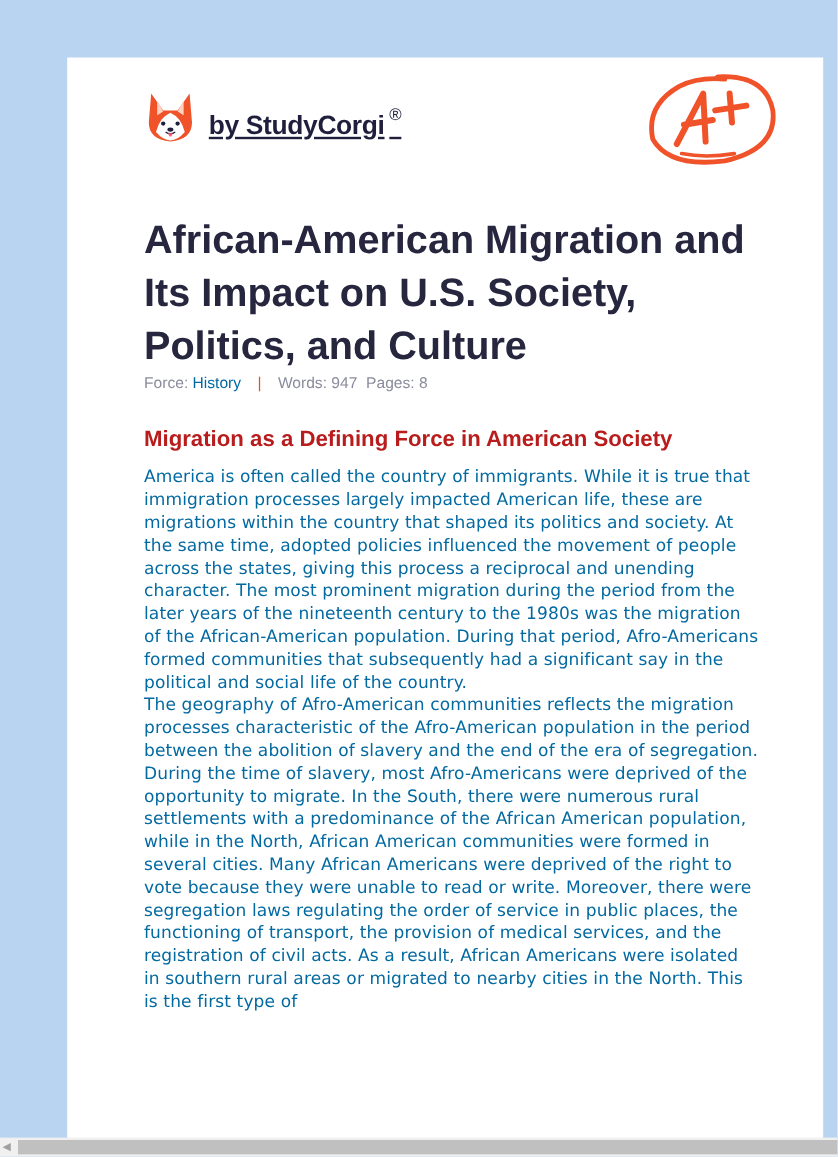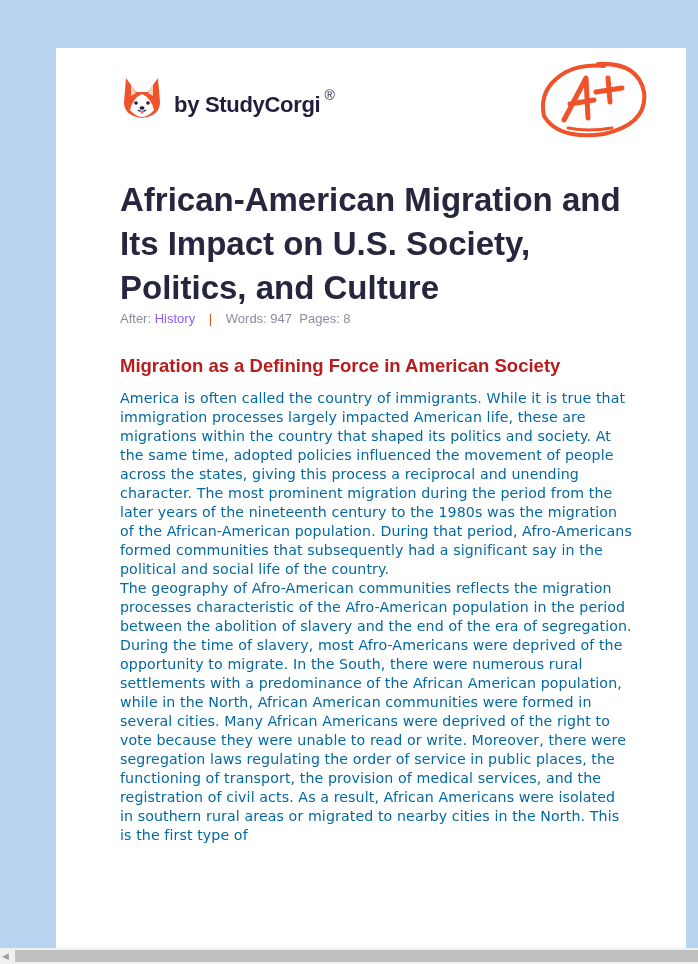--- a/index.html
+++ b/index.html
@@ -10,34 +10,34 @@
   }
   .card {
     position:absolute; left:56px; top:48px; width:630px; height:905px;
     background:#ffffff; border-radius:0 0 6px 6px; overflow:hidden;
   }
   .logo { position:absolute; left:66px; top:28px; display:flex; align-items:center; }
   .logo svg { display:block; }
   .brand {
     margin-left:12px; margin-top:14px;
     font-family:"Liberation Sans", sans-serif; font-weight:bold;
-    font-size:22px; color:#1f1f3d; letter-spacing:-0.3px;
+    font-size:22px; color:#1f1f3d; letter-spacing:-0.3px;text-decoration:underline;
   }
   .reg { font-size:14px; position:relative; top:-12px; margin-left:4px; color:#1f1f3d; font-weight:normal; }
   .grade { position:absolute; left:482px; top:10px; }
   .title {
     position:absolute; left:64px; top:130px; width:530px; margin:0;
     font-family:Liberation Sans, sans-serif; font-weight:bold;
     font-size:33px; line-height:44px; color:#26263f;
   }
   .meta {
     position:absolute; left:64px; top:263px;
     font-family:"Liberation Sans", sans-serif; font-size:13px; color:#8a8c9c;
   }
-  .meta .topic-val { color:#8b5cf6; }
+  .meta .topic-val { color:#0369a1; }
   .meta .sep { color:#d9532b; margin:0 10px; }
   .content { position:absolute; left:64px; top:306px; width:512px; }
   h2 {
     margin:0; font-family:"Liberation Sans", sans-serif; font-weight:bold;
     font-size:18.5px; line-height:24px; color:#b91c1c;
   }
   p {
     margin:0; font-family:"DejaVu Sans", sans-serif;
     font-size:14.2px; line-height:19px; color:#0369a1; letter-spacing:0.1px;
   }
@@ -73,21 +73,21 @@
       <path d="M60 6 Q100 4 106 34 Q110 66 66 76 Q20 82 6 58 Q0 30 28 14 Q44 6 66 8" stroke="#f0522a" stroke-width="4" fill="none" stroke-linecap="round"></path>
       <path d="M26 62 L48 20 L50 60 M32 46 Q44 44 56 42" stroke="#f0522a" stroke-width="5" fill="none" stroke-linecap="round" stroke-linejoin="round"></path>
       <path d="M58 34 L84 30 M70 20 L72 44" stroke="#f0522a" stroke-width="5" fill="none" stroke-linecap="round"></path>
       <path d="M30 70 Q50 74 74 70" stroke="#f0522a" stroke-width="3" fill="none" stroke-linecap="round"></path>
     </svg>
   </div>
 
   <h1 class="title">African-American Migration and Its Impact on U.S. Society, Politics, and Culture</h1>
 
   <div class="meta">
-    <span>After:</span>
+    <span>Force:</span>
     <span class="topic-val">History</span>
     <span class="sep">|</span>
     <span>Words: 947</span>&nbsp;
     <span>Pages: 8</span>
   </div>
 
   <div class="content">
     <h2 class="h2a">Migration as a Defining Force in American Society</h2>
     <p>America is often called the country of immigrants. While it is true that immigration processes largely impacted American life, these are migrations within the country that shaped its politics and society. At the same time, adopted policies influenced the movement of people across the states, giving this process a reciprocal and unending character. The most prominent migration during the period from the later years of the nineteenth century to the 1980s was the migration of the African-American population. During that period, Afro-Americans formed communities that subsequently had a significant say in the political and social life of the country.</p>
     <p>The geography of Afro-American communities reflects the migration processes characteristic of the Afro-American population in the period between the abolition of slavery and the end of the era of segregation. During the time of slavery, most Afro-Americans were deprived of the opportunity to migrate. In the South, there were numerous rural settlements with a predominance of the African American population, while in the North, African American communities were formed in several cities. Many African Americans were deprived of the right to vote because they were unable to read or write. Moreover, there were segregation laws regulating the order of service in public places, the functioning of transport, the provision of medical services, and the registration of civil acts. As a result, African Americans were isolated in southern rural areas or migrated to nearby cities in the North. This is the first type of</p>

